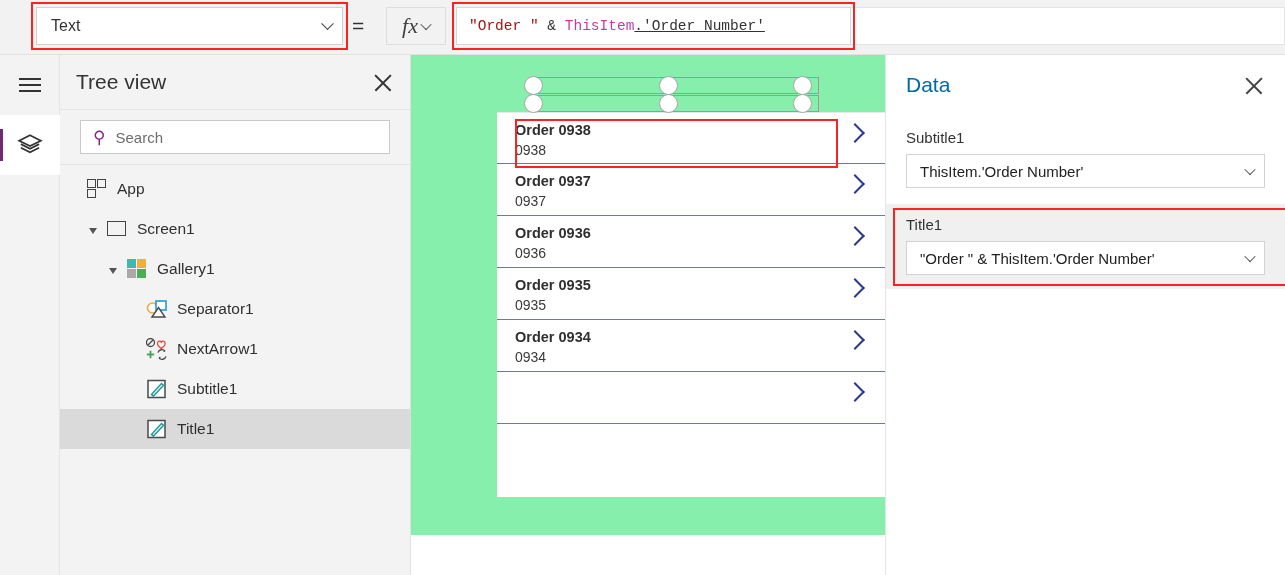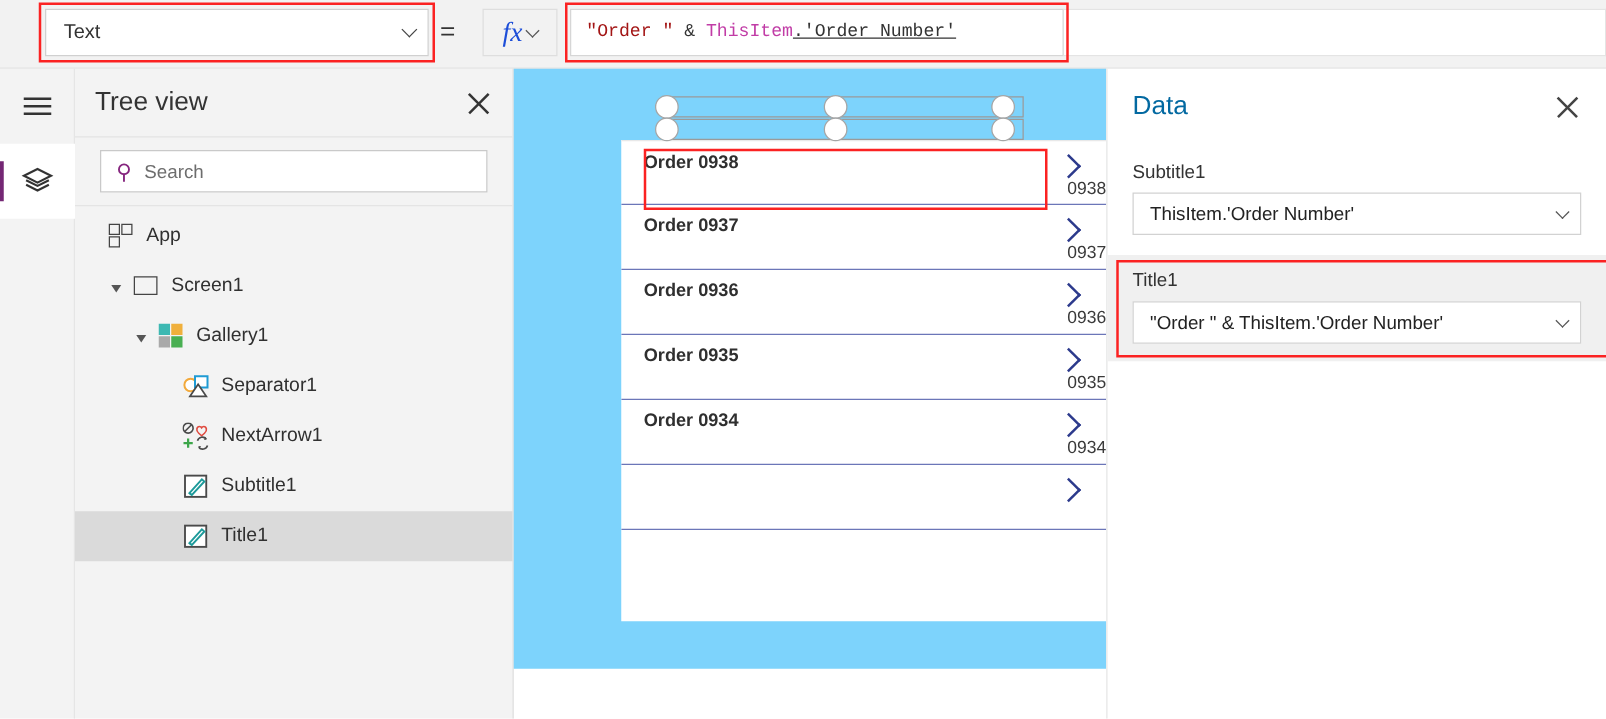--- a/index.html
+++ b/index.html
@@ -40,21 +40,21 @@
   }
   .equals {
     position: absolute; left: 352px; top: 14px;
     font-size: 21px; color: #333; font-weight: 400;
   }
   .fx-btn {
     position: absolute; left: 386px; top: 7px; width: 60px; height: 38px;
     background: #f2f2f2; border: 1px solid #dedede;
     display: flex; align-items: center; justify-content: center; gap: 4px;
   }
-  .fx-glyph { font-family: "Liberation Serif", serif; font-style: italic; font-size: 22px; color: #1d4ed8; }
+  .fx-glyph { font-family: "Liberation Serif", serif; font-style: italic; font-size: 22px; color: #404040; }
   .chev {
     display: inline-block; width: 9px; height: 9px;
     border-right: 1.6px solid #444; border-bottom: 1.6px solid #444;
     transform: rotate(45deg) translate(-2px,-2px);
   }
   .chev-sm {
     display: inline-block; width: 8px; height: 8px;
     border-right: 1.4px solid #555; border-bottom: 1.4px solid #555;
     transform: rotate(45deg) translate(-1px,-1px);
   }
@@ -168,35 +168,35 @@
   
   .ico-gal i { position: absolute; width: 9px; height: 9px; }
   .ico-gal i:nth-child(1) { left: 1px;  top: 1px;  background: #3db8b2; }
   .ico-gal i:nth-child(2) { left: 11px; top: 1px;  background: #f0b03c; }
   .ico-gal i:nth-child(3) { left: 1px;  top: 11px; background: #a9a9a9; }
   .ico-gal i:nth-child(4) { left: 11px; top: 11px; background: #49af52; }
 
   
   .canvas {
     position: absolute; left: 411px; top: 55px; width: 474px; height: 480px;
-    background: #7dd3fc;
+    background: #86efac;
   }
   .app-screen {
     position: absolute; left: 86px; top: 57px; width: 388px; height: 385px;
     background: #ffffff;
     overflow: hidden;
   }
   .gal-item {
     position: relative; height: 52px;
     padding: 7px 0 0 18px;
     border-bottom: 1.3px solid #6b76b8;
   }
   .gal-item:first-child { border-top: 1.3px solid #e8e8e8; }
   .gal-title { font-size: 14.5px; font-weight: bold; color: #2f2f2f; line-height: 20px; }
-  .gal-sub   { font-size: 14px; color: #3a3a3a; line-height: 21px; text-align: right; }
+  .gal-sub   { font-size: 14px; color: #3a3a3a; line-height: 21px; }
   .gal-chev {
     position: absolute; right: 23px; top: 13px;
     width: 14px; height: 14px;
     border-right: 2.6px solid #2c3a8c; border-top: 2.6px solid #2c3a8c;
     transform: rotate(45deg);
   }
   
   .sel-rect {
     position: absolute; border: 1px solid #9a9a9a; pointer-events: none;
   }

